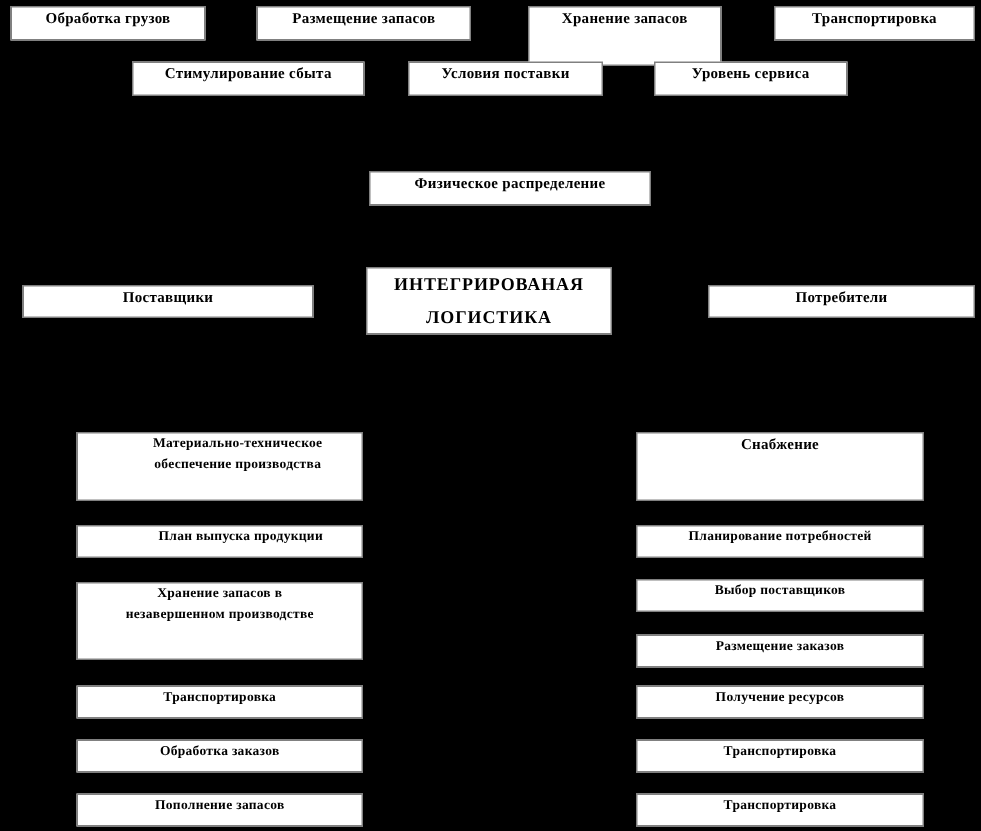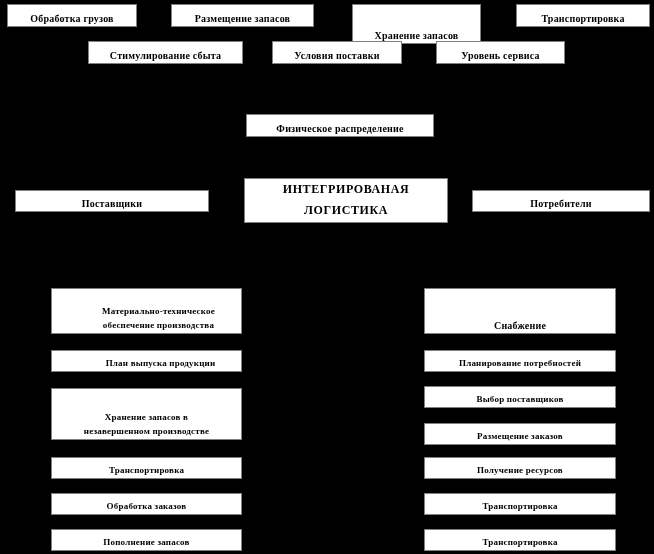--- a/index.html
+++ b/index.html
@@ -16,21 +16,21 @@
     overflow: hidden;
     font-family: "Liberation Serif", "DejaVu Serif", serif;
   }
   .node {
     position: absolute;
     box-sizing: border-box;
     background: #ffffff;
     border: 1px solid #808080;
     color: #000000;
     display: flex;
-    align-items: flex-end;
+    align-items: flex-start;
     justify-content: center;
     text-align: center;
     font-weight: bold;
     line-height: 1.55;
     letter-spacing: 0.2px;
     padding: 0 4px;
     overflow: hidden;
   }
   .node .lbl {
     display: block;
@@ -69,21 +69,21 @@
     </div>
     <div class="node s10" style="left: 436px; top: 41px; width: 129px; height: 23px;">
       <span class="lbl">Уровень сервиса</span>
     </div>
     <div class="node s10" style="left: 246px; top: 114px; width: 188px; height: 23px;">
       <span class="lbl">Физическое распределение</span>
     </div>
     <div class="node s10" style="left: 15px; top: 190px; width: 194px; height: 22px;">
       <span class="lbl">Поставщики</span>
     </div>
-    <div class="node center-node" style="left: 244px; top: 178px; width: 204px; height: 45px;">
+    <div class="node center-node" style="left: 244px; top: 178px; width: 164px; height: 45px;">
       <span class="lbl">ИНТЕГРИРОВАНАЯ
 ЛОГИСТИКА</span>
     </div>
     <div class="node s10" style="left: 472px; top: 190px; width: 178px; height: 22px;">
       <span class="lbl">Потребители</span>
     </div>
     <div class="node s9" style="left: 51px; top: 288px; width: 191px; height: 46px; padding-left: 28px;">
       <span class="lbl">Материально-техническое
 обеспечение производства</span>
     </div>

